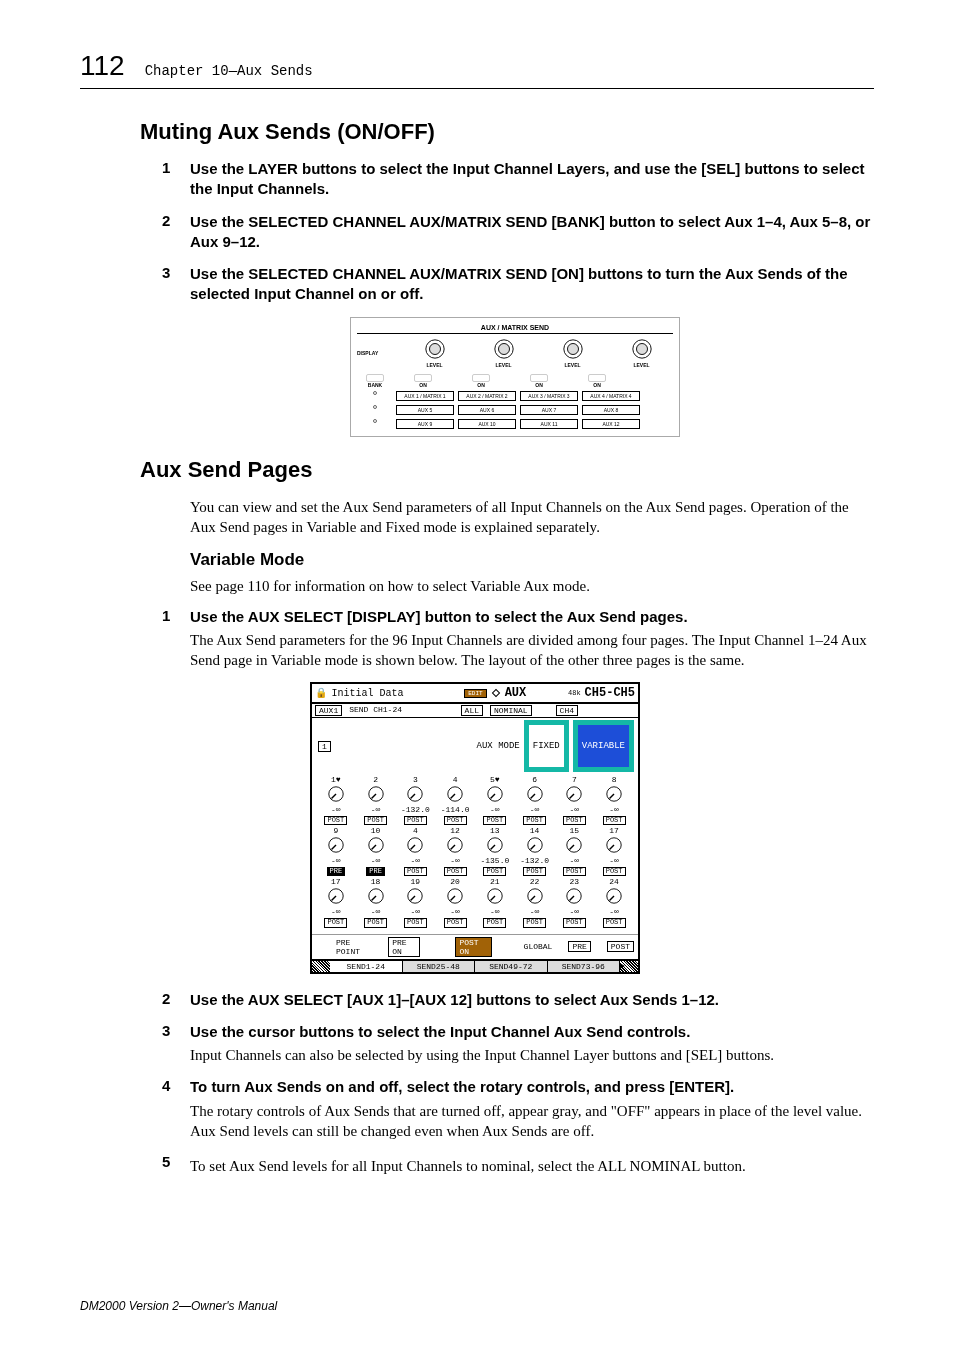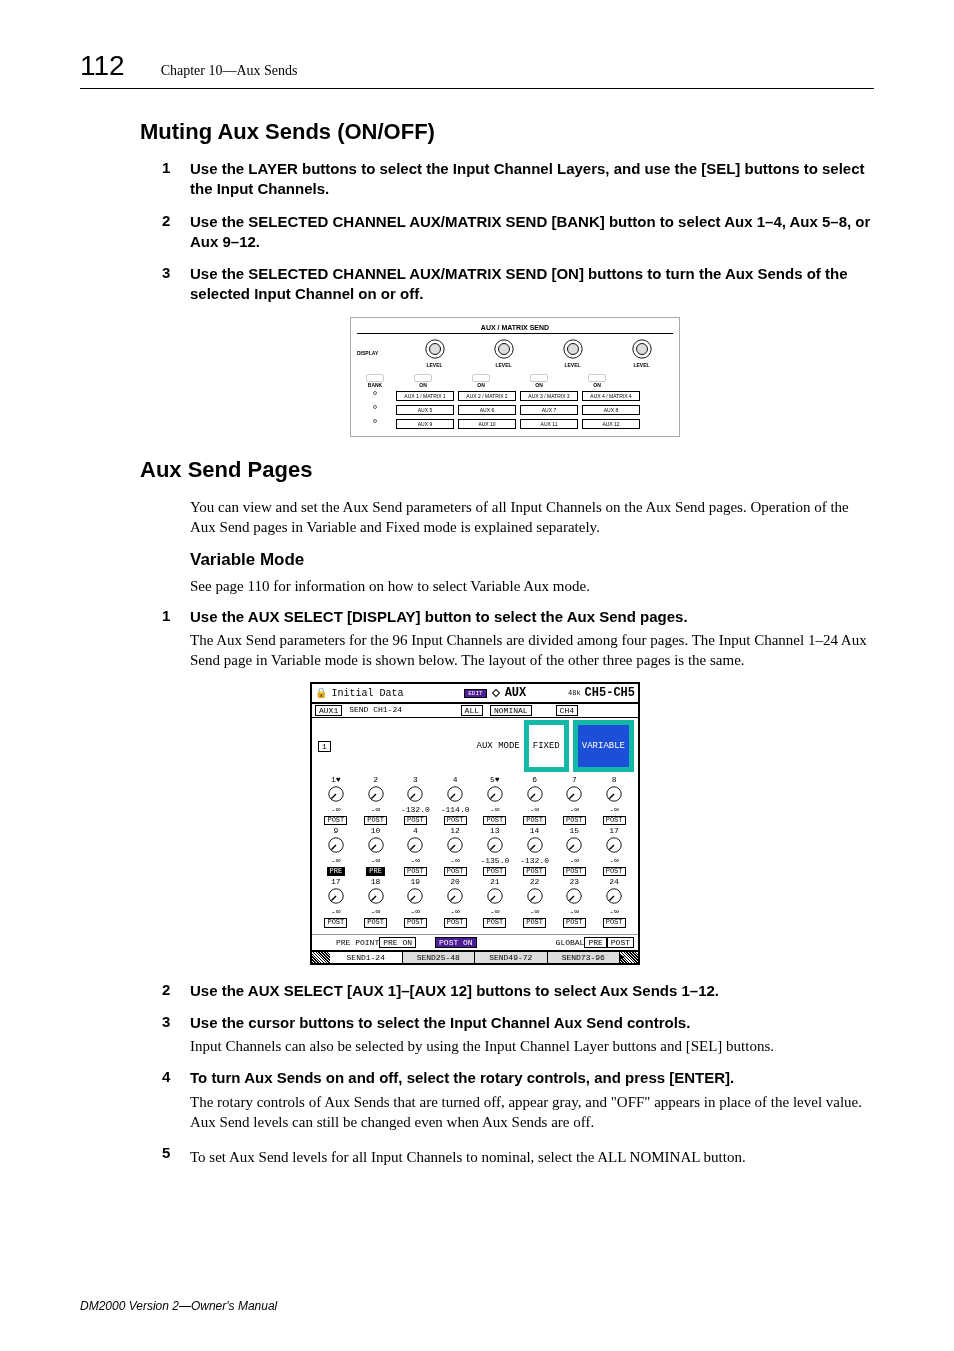--- a/index.html
+++ b/index.html
@@ -20,22 +20,21 @@
       padding-bottom: 6px;
       margin-bottom: 30px;
     }
     .page-num {
       font-size: 28px;
       font-weight: normal;
       font-family: Arial, sans-serif;
     }
     .chapter-title {
       font-size: 14px;
-      font-family: Liberation Serif, serif;
-      margin-left: 16px;
+      font-family: Liberation Mono, monospace;
     }
     .content {
       padding-left: 70px;
     }
     h2 {
       font-family: Arial, sans-serif;
       font-weight: bold;
       font-size: 22px;
       margin-left: -10px;
       margin-bottom: 14px;
@@ -153,21 +152,21 @@
     .scrn-title .bold { font-weight: bold; font-size: 12px; }
     .scrn-bar {
       display: flex;
       font-family: 'Courier New', monospace;
       font-size: 8px;
       border-bottom: 1px solid #000;
       padding: 1px 3px;
       gap: 7px;
     }
     .scrn-pill { border: 1px solid #000; padding: 0 3px; font-size: 8px; }
-    .scrn-pill.inv { background: #4c1d95; color: #fff; margin-left: 19px; }
+    .scrn-pill.inv { background: #a16207; color: #fff; margin-left: 19px; }
     .scrn-mode {
       display: flex;
       justify-content: flex-end;
       gap: 4px;
       font-family: 'Courier New', monospace;
       font-size: 9px;
       padding: 2px 4px;
       align-items: center;
     }
     .mode-box { border: 5px solid #14b8a6; padding: 16px 4px; }
@@ -176,21 +175,21 @@
     .knob-row { display: flex; justify-content: space-around; margin-bottom: 2px; }
     .knob-cell { text-align: center; font-family: 'Courier New', monospace; font-size: 8px; line-height: 1.1; width: 38px; }
     .lcd-knob { width: 18px; height: 18px; margin: 0 auto; }
     .post-pill { border: 1px solid #000; font-size: 7px; padding: 0 2px; display: inline-block; margin-top: 1px; }
     .post-pill.inv { background: #000; color: #fff; }
     .scrn-btm {
       display: flex;
       font-family: 'Courier New', monospace;
       font-size: 8px;
       padding: 2px 4px;
-      gap: 0;
+      gap: 16px;
       align-items: center;
       border-top: 1px solid #999;
     }
     .tabs {
       display: flex;
       border-top: 2px solid #000;
       font-family: 'Courier New', monospace;
       font-size: 8px;
     }
     .tab {

